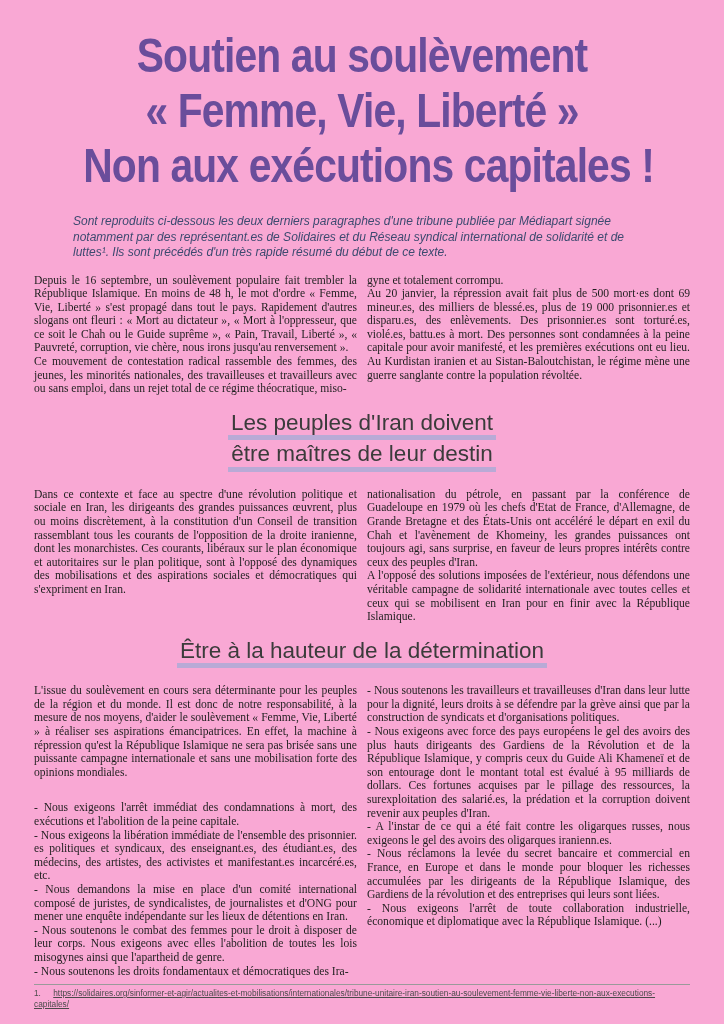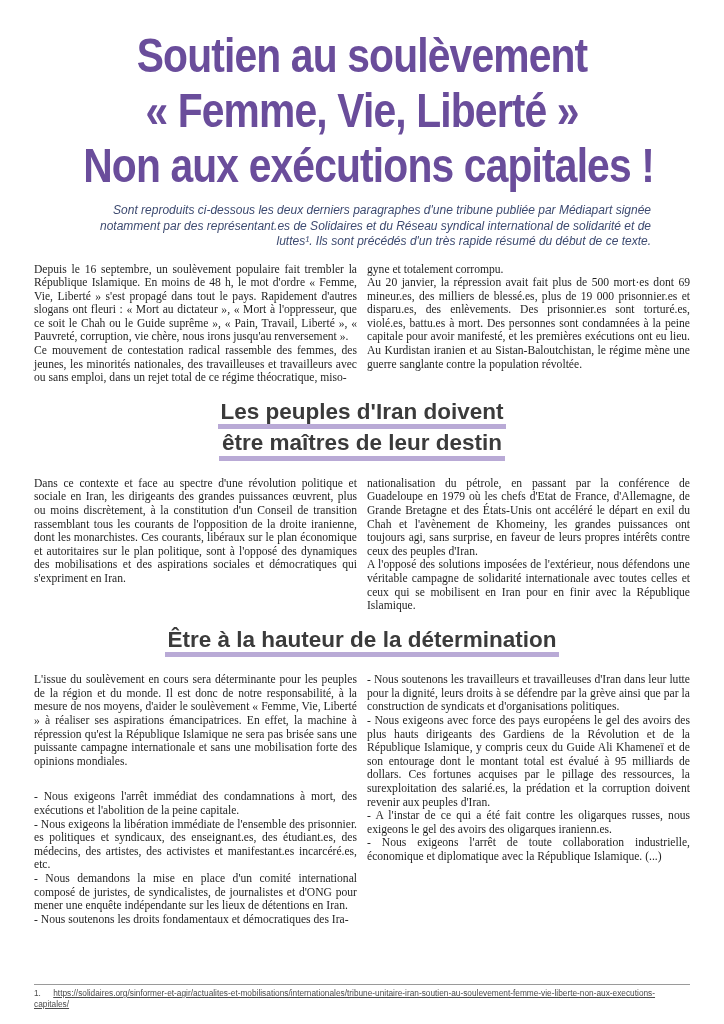--- a/index.html
+++ b/index.html
@@ -1,21 +1,21 @@
 <!DOCTYPE html>
 <html lang="fr"><head>
 <meta charset="utf-8">
 <style>
   * { margin: 0; padding: 0; box-sizing: border-box; }
   html, body { background: #e8e8e8; }
   .page {
     width: 724px;
     height: 1024px;
     margin: 0 auto;
-    background: #ffffff;
+    background: #f9a8d4;
     padding: 26px 34px 14px 34px;
     display: flex;
     flex-direction: column;
     font-family: "Liberation Serif", serif;
     color: #1f1f1f;
     overflow: hidden;
   }
   
   .title { text-align: center; margin-top: 2px; }
   .title-line {
@@ -26,34 +26,34 @@
     line-height: 55px;
     letter-spacing: -1px;
     color: #6a4d9b;
     white-space: nowrap;
     transform: scaleX(0.85);
     transform-origin: 50% 50%;
   }
   
   .intro {
     width: 578px;
-    margin: 10px auto 6px auto;
+    margin: 21px auto 6px auto;
     font-family: "Liberation Sans", sans-serif;
     font-style: italic;
     font-size: 12px;
     line-height: 15.5px;
-    text-align: right;
+    text-align: left;
     color: #3d4a70;
   }
   
   h2.section-heading {
     text-align: center;
     margin: 13px 0 9px 0;
     font-family: "Liberation Sans", sans-serif;
-    font-weight: 700;
+    font-weight: 400;
     font-size: 22.5px;
     color: #3b3b3b;
     line-height: 1.0;
   }
   h2.section-heading .hl {
     display: inline-block;
     border-bottom: 5px solid #b9aad6;
     padding: 0 3px 1px 3px;
     margin-top: 3px;
   }
@@ -121,26 +121,28 @@
   <h2 class="section-heading">
     <span class="hl">Être à la hauteur de la détermination</span><br>
   </h2>
 
   <div class="cols">
     <div class="col">
       <p>L'issue du soulèvement en cours sera déterminante pour les peuples de la région et du monde. Il est donc de notre responsabilité, à la mesure de nos moyens, d'aider le soulèvement « Femme, Vie, Liberté » à réaliser ses aspirations émancipatrices. En effet, la machine à répression qu'est la République Islamique ne sera pas brisée sans une puissante campagne internationale et sans une mobilisation forte des opinions mondiales.</p>
       <p class="gap-top">- Nous exigeons l'arrêt immédiat des condamnations à mort, des exécutions et l'abolition de la peine capitale.</p>
       <p>- Nous exigeons la libération immédiate de l'ensemble des prisonnier. es politiques et syndicaux, des enseignant.es, des étudiant.es, des médecins, des artistes, des activistes et manifestant.es incarcéré.es, etc.</p>
       <p>- Nous demandons la mise en place d'un comité international composé de juristes, de syndicalistes, de journalistes et d'ONG pour mener une enquête indépendante sur les lieux de détentions en Iran.</p>
+      <p>- Nous soutenons le combat des femmes pour le droit à disposer de leur corps. Nous exigeons avec elles l'abolition de toutes les lois misogynes ainsi que l'apartheid de genre.</p>
       <p>- Nous soutenons les droits fondamentaux et démocratiques des Ira-</p>
     </div>
     <div class="col">
       <p>- Nous soutenons les travailleurs et travailleuses d'Iran dans leur lutte pour la dignité, leurs droits à se défendre par la grève ainsi que par la construction de syndicats et d'organisations politiques.</p>
       <p>- Nous exigeons avec force des pays européens le gel des avoirs des plus hauts dirigeants des Gardiens de la Révolution et de la République Islamique, y compris ceux du Guide Ali Khameneï et de son entourage dont le montant total est évalué à 95 milliards de dollars. Ces fortunes acquises par le pillage des ressources, la surexploitation des salarié.es, la prédation et la corruption doivent revenir aux peuples d'Iran.</p>
       <p>- A l'instar de ce qui a été fait contre les oligarques russes, nous exigeons le gel des avoirs des oligarques iranienn.es.</p>
+      <p>- Nous réclamons la levée du secret bancaire et commercial en France, en Europe et dans le monde pour bloquer les richesses accumulées par les dirigeants de la République Islamique, des Gardiens de la révolution et des entreprises qui leurs sont liées.</p>
       <p>- Nous exigeons l'arrêt de toute collaboration industrielle, économique et diplomatique avec la République Islamique. (...)</p>
     </div>
   </div>
 
   <div class="footnote">
     <div><span>1. </span><span class="url">https://solidaires.org/sinformer-et-agir/actualites-et-mobilisations/internationales/tribune-unitaire-iran-soutien-au-soulevement-femme-vie-liberte-non-aux-executions-capitales/</span></div>
   </div>
 
 </div>
 

